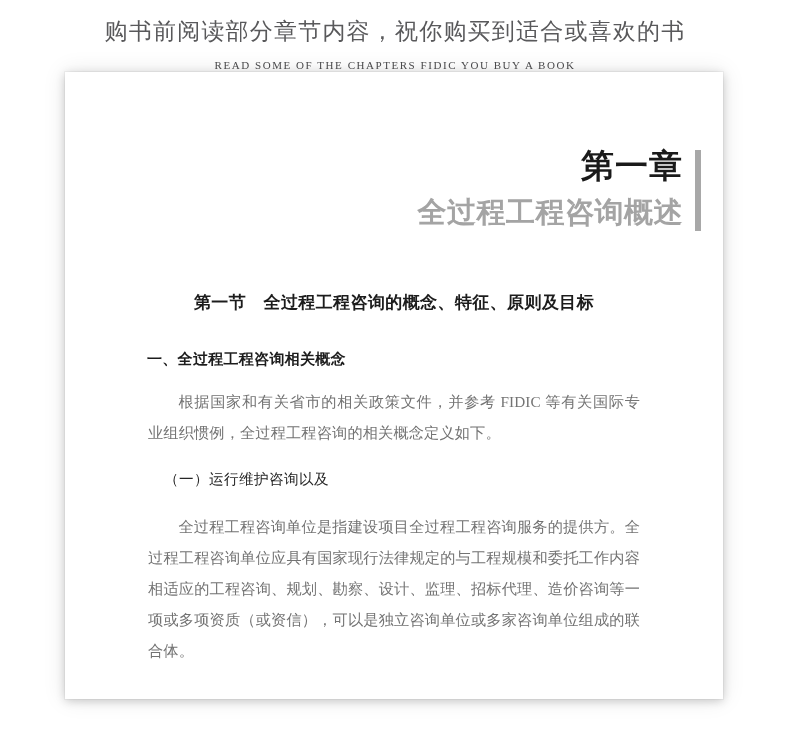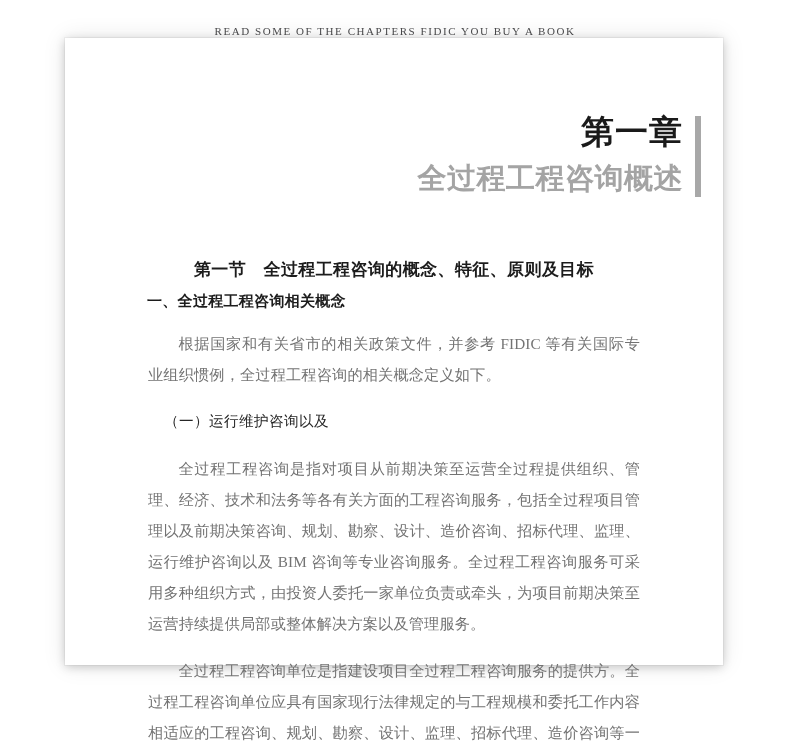--- a/index.html
+++ b/index.html
@@ -98,29 +98,29 @@
   }
 
   
   .content {
     position: absolute;
     left: 67px;
     top: 220px;
     width: 524px;
   }
   .section-title {
-    font-family: Liberation Sans, sans-serif;
+    font-family: Liberation Mono, monospace;
     font-weight: bold;
     font-size: 17px;
     line-height: 24px;
     color: #1c1c1c;
     text-align: center;
     letter-spacing: 0.4px;
     white-space: nowrap;
-    margin-bottom: 8px;
+    margin-bottom: 32px;
   }
   .sub-title {
     font-family: "Liberation Sans", "DejaVu Sans", sans-serif;
     font-weight: bold;
     font-size: 15px;
     line-height: 22px;
     color: #1c1c1c;
     padding-left: 15px;
     letter-spacing: 0.3px;
     margin-bottom: 9px;
@@ -146,20 +146,21 @@
     color: #262626;
     text-indent: 2.2em;
     letter-spacing: 0.4px;
     margin: 0;
   }
 </style>
 </head>
 <body>
 
 <div class="banner">
+  <div class="banner-title">购书前阅读部分章节内容，祝你购买到适合或喜欢的书</div>
   <div class="banner-subtitle">READ SOME OF THE CHAPTERS FIDIC YOU BUY A BOOK</div>
 </div>
 
 <div class="sheet-wrap">
   <div class="sheet">
 
     <div class="chapter-head">
       <div class="chapter-rule"></div>
       <div class="chapter-no">第一章</div>
       <div class="chapter-name">全过程工程咨询概述</div>
@@ -168,20 +169,19 @@
     <div class="content">
 
       <div class="section-title">第一节　全过程工程咨询的概念、特征、原则及目标</div>
 
       <div class="sub-title">一、全过程工程咨询相关概念</div>
 
       <p class="para lead">根据国家和有关省市的相关政策文件，并参考 FIDIC 等有关国际专业组织惯例，全过程工程咨询的相关概念定义如下。</p>
 
       <p class="subhead">（一）运行维护咨询以及</p>
 
-      <p class="para">全过程工程咨询是指对项目从前期决策至运营全过程提供组织、管理、经济、技术和法务等各有关方面的工程咨询服务，包括全过程项目管理以及前期决策咨询、规划、勘察、设计、造价咨询、招标代理、监理、运行维护咨询以及 BIM 咨询等专业咨询服务。全过程工程咨询服务可采用多种组织方式，由投资人委托一家单位负责或牵头，为项目前期决策至运营持续提供局部或整体解决方案以及管理服务。</p>
 
 
       <p class="para">全过程工程咨询单位是指建设项目全过程工程咨询服务的提供方。全过程工程咨询单位应具有国家现行法律规定的与工程规模和委托工作内容相适应的工程咨询、规划、勘察、设计、监理、招标代理、造价咨询等一项或多项资质（或资信），可以是独立咨询单位或多家咨询单位组成的联合体。</p>
 
     </div>
   </div>
 </div>
 
 </body></html>

